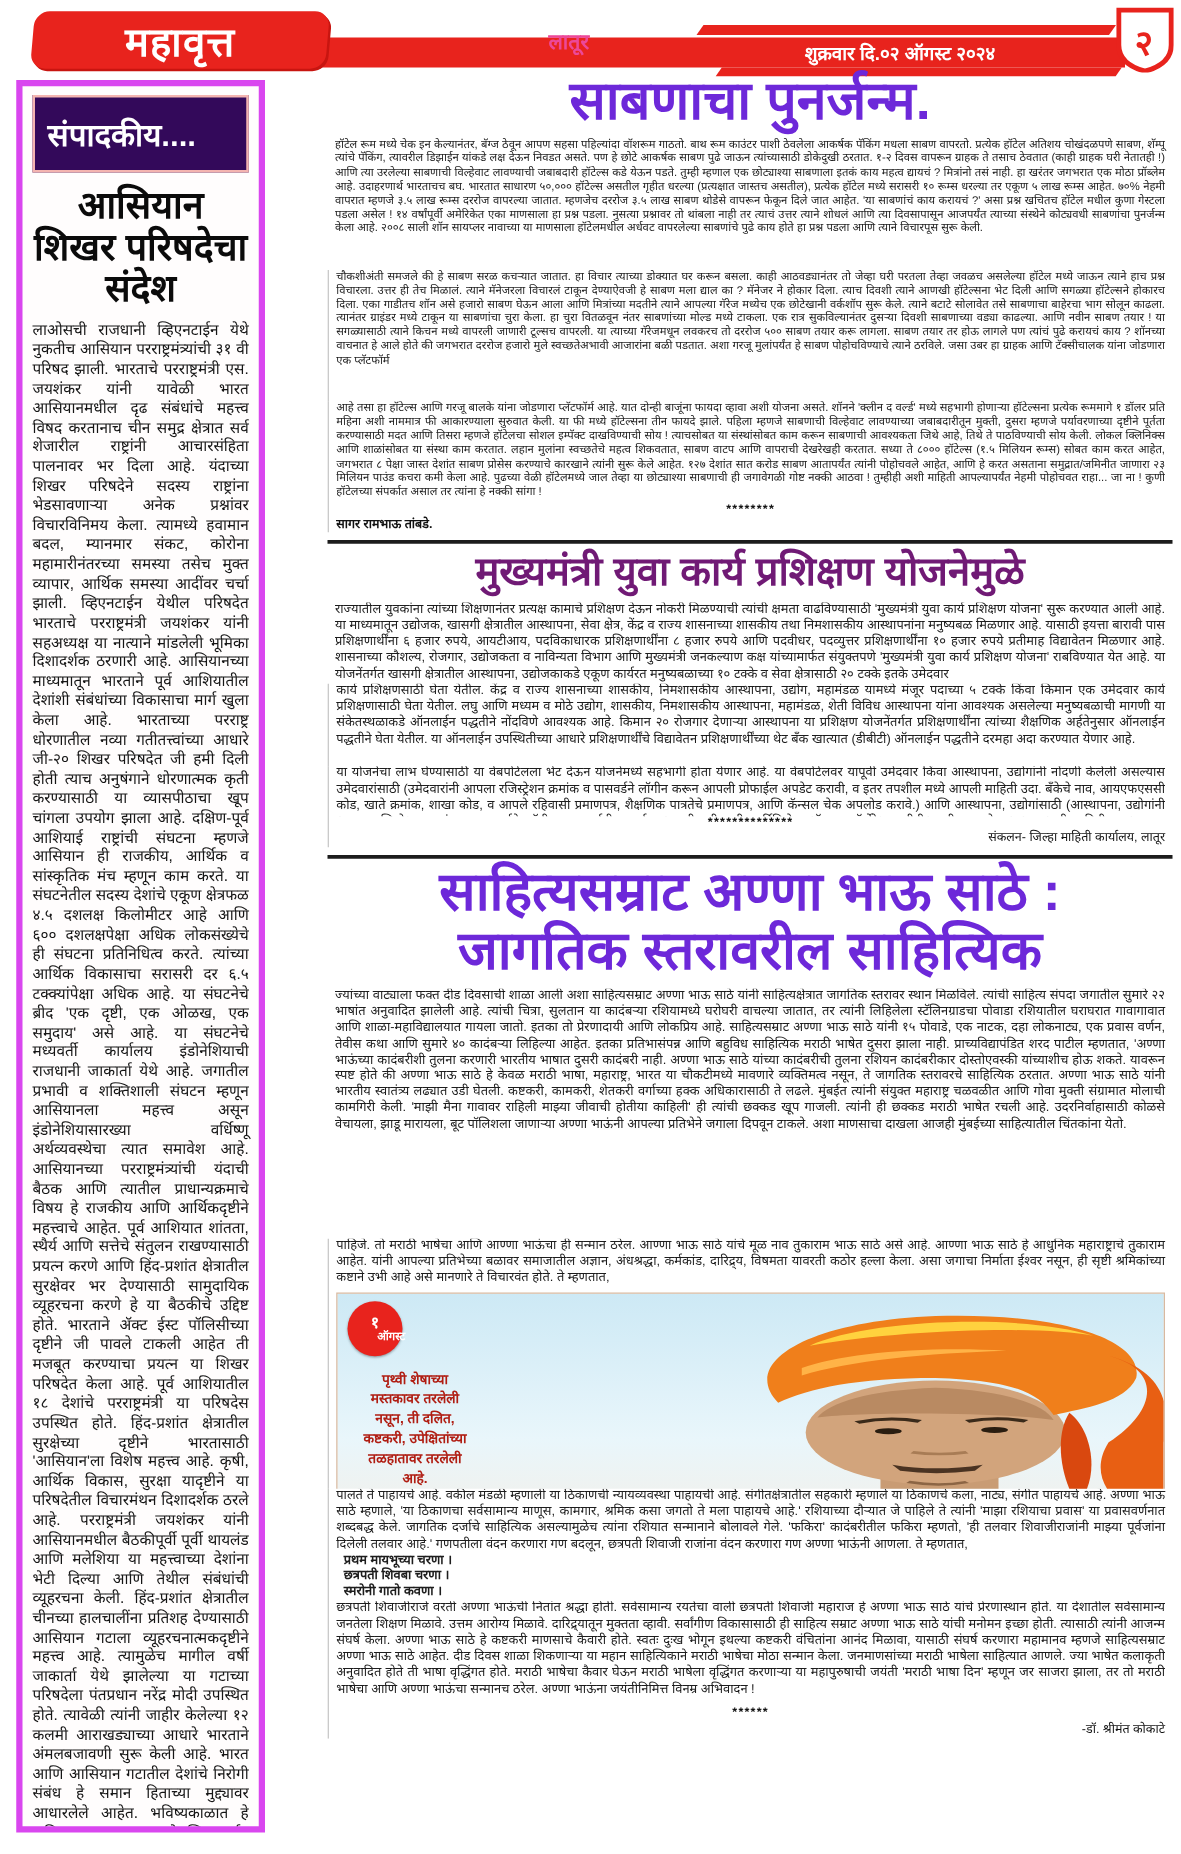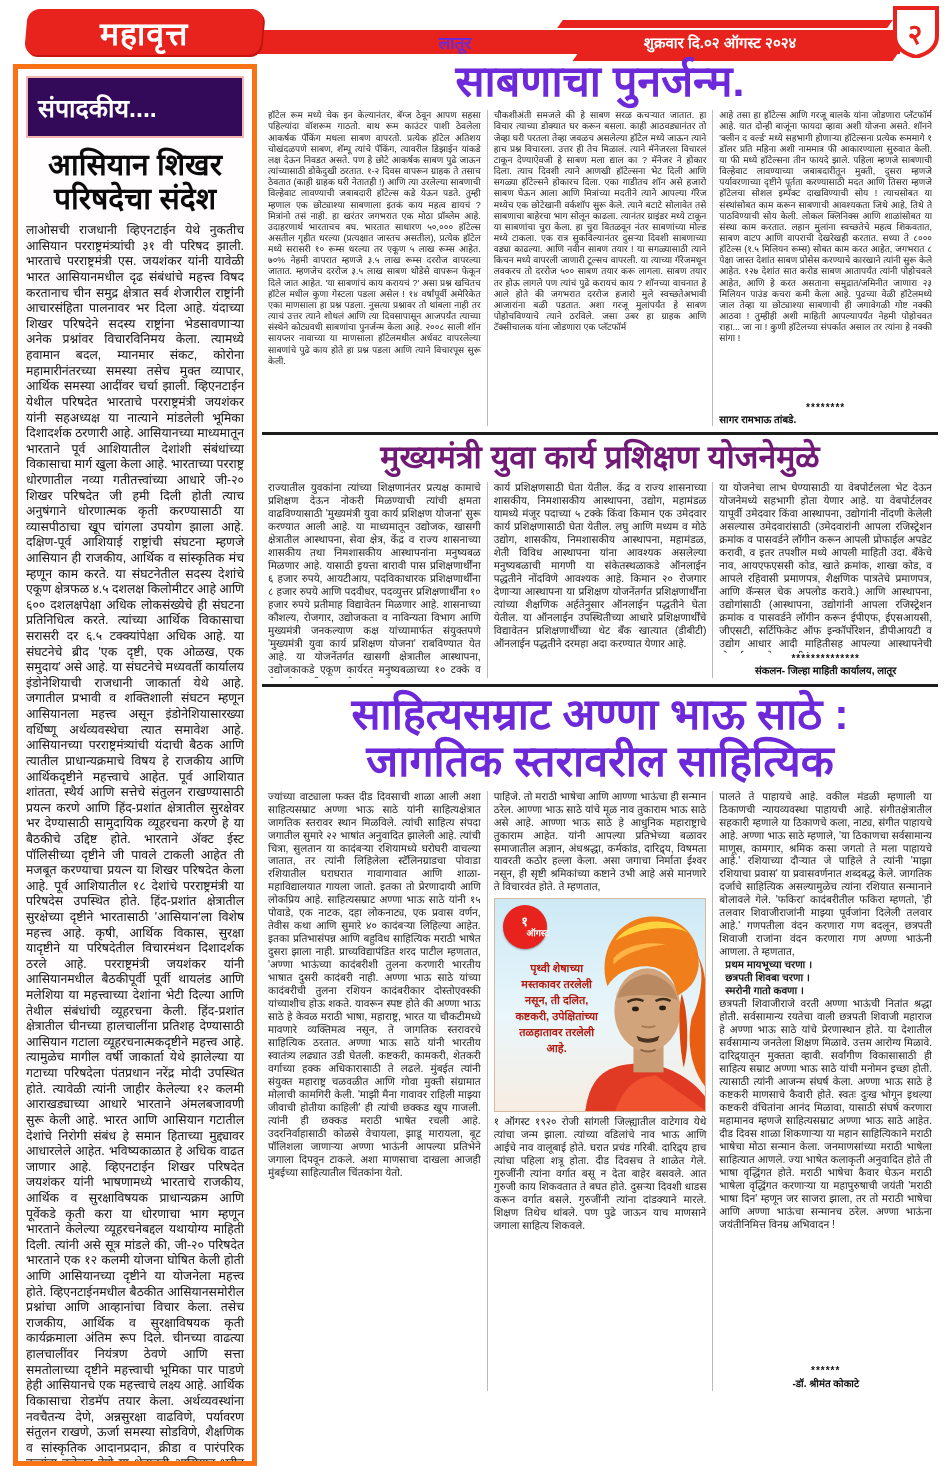--- a/index.html
+++ b/index.html
@@ -10,52 +10,52 @@
   .header { position:absolute; top:6px; left:0; width:945px; height:54px; }
   .mast-box { position:absolute; left:26px; top:3px; width:236px; height:46px;
               background:#e8231d; border-radius:12px; transform:skewX(-5deg);
               display:flex; align-items:center; justify-content:center;
               box-shadow:2px 2px 0 #c81510; }
   .mast-title { color:#ffffff; font-size:32px; font-weight:bold; letter-spacing:1px; transform:skewX(5deg); }
   .band { position:absolute; left:250px; top:24px; width:650px; height:24px; background:#e8231d; }
   .band:before { content:""; position:absolute; left:-18px; top:0; border-style:solid; border-width:24px 18px 0 0; border-color:transparent #e8231d transparent transparent; }
   .band-accent1 { position:absolute; left:560px; top:14px; width:330px; height:8px; background:#e8231d; transform:skewX(-35deg); }
   .band-accent2 { position:absolute; left:575px; top:48px; width:320px; height:7px; background:#e8231d; transform:skewX(-35deg); }
-  .city { position:absolute; left:380px; top:25px; width:150px; text-align:center; color:#6d28d9; font-weight:bold; font-size:17px; }
+  .city { position:absolute; left:380px; top:15px; width:150px; text-align:center; color:#ec4899; font-weight:bold; font-size:17px; }
   .date { position:absolute; left:560px; top:26px; width:320px; text-align:center; color:#fff; font-weight:bold; font-size:15px; }
   .badge-shield { position:absolute; right:6px; top:0px; width:46px; height:52px; }
   .badge-num { position:absolute; right:15px; top:8px; width:30px; text-align:center; color:#e8231d; font-size:28px; font-weight:bold; }
 
   
-  .editorial { position:absolute; left:13px; top:64px; width:244px; height:1402px;
-               border:5px solid #f97316; background:#fffdfd; padding:7px 8px; overflow:hidden; }
+  .editorial { position:absolute; left:13px; top:64px; width:199px; height:1402px;
+               border:5px solid #d946ef; background:#fffdfd; padding:7px 8px; overflow:hidden; }
   .edit-label { background:#33095a; border:2px solid #f4b4b0; color:#ffffff; font-weight:bold;
                 font-size:25px; padding:12px 10px; margin-bottom:10px; }
   .edit-headline { font-size:30px; line-height:1.12; font-weight:bold; text-align:center;
                    color:#0b0b0b; margin-bottom:8px; letter-spacing:0px; }
   .edit-body { font-size:12.3px; line-height:1.27; text-align:justify; color:#151515; }
   .edit-body:first-line { }
 
   
   .main { position:absolute; left:262px; top:58px; width:676px; }
   .headline-xl { text-align:center; font-weight:bold; color:#6d28d9; font-size:43px; line-height:1.1; }
   .headline-lg { text-align:center; font-weight:bold; color:#701a75; font-size:32px; line-height:1.18; }
-  .cols { display:flex; flex-direction:row; overflow:hidden; margin-top:5px; }
+  .cols { display:flex; flex-direction:column; overflow:hidden; margin-top:5px; }
   .col { flex:1 1 0; text-align:justify; padding:0 6px; overflow:hidden; }
   .col + .col { border-left:1px solid #b9b9b9; }
   .art1 .col { font-size:9px; line-height:1.24; color:#222; }
   .art1 .cols { height:316px; }
   .art2 .col { font-size:10.3px; line-height:1.26; color:#1d1d1d; }
   .art2 .cols { height:196px; }
   .art3 .col { font-size:10.3px; line-height:1.26; color:#1d1d1d; }
   .art3 .cols { height:600px; }
   .colflex { display:flex; flex-direction:column; }
   .colflex .grow { flex:1 1 auto; overflow:hidden; }
   .stars { text-align:center; font-weight:bold; letter-spacing:1px; font-size:10px; color:#111; }
-  .byline { text-align:center; font-weight:bold; font-size:10px; color:#111; }
+  .byline { text-align:right; font-weight:normal; font-size:10px; color:#111; }
   .byline-right { text-align:left; font-weight:bold; font-size:10px; color:#111; padding-right:4px; }
   .rule { border-top:3px solid #1c1c1c; margin:6px 0 4px 0; }
 
   
   .photo { position:relative; width:100%; height:214px; margin:4px 0; border:1px solid #d8b9a0;
            background:linear-gradient(180deg,#cde9f5 0%, #e9f6fb 55%, #f7ede2 100%); overflow:hidden; }
   .photo svg { position:absolute; left:0; top:0; width:100%; height:100%; }
   .photo-badge { position:absolute; left:8px; top:6px; width:44px; height:44px; border-radius:50%;
                  background:#e8231d; color:#fff; display:flex; flex-direction:column;
                  align-items:center; justify-content:center; text-align:center; font-weight:bold;

